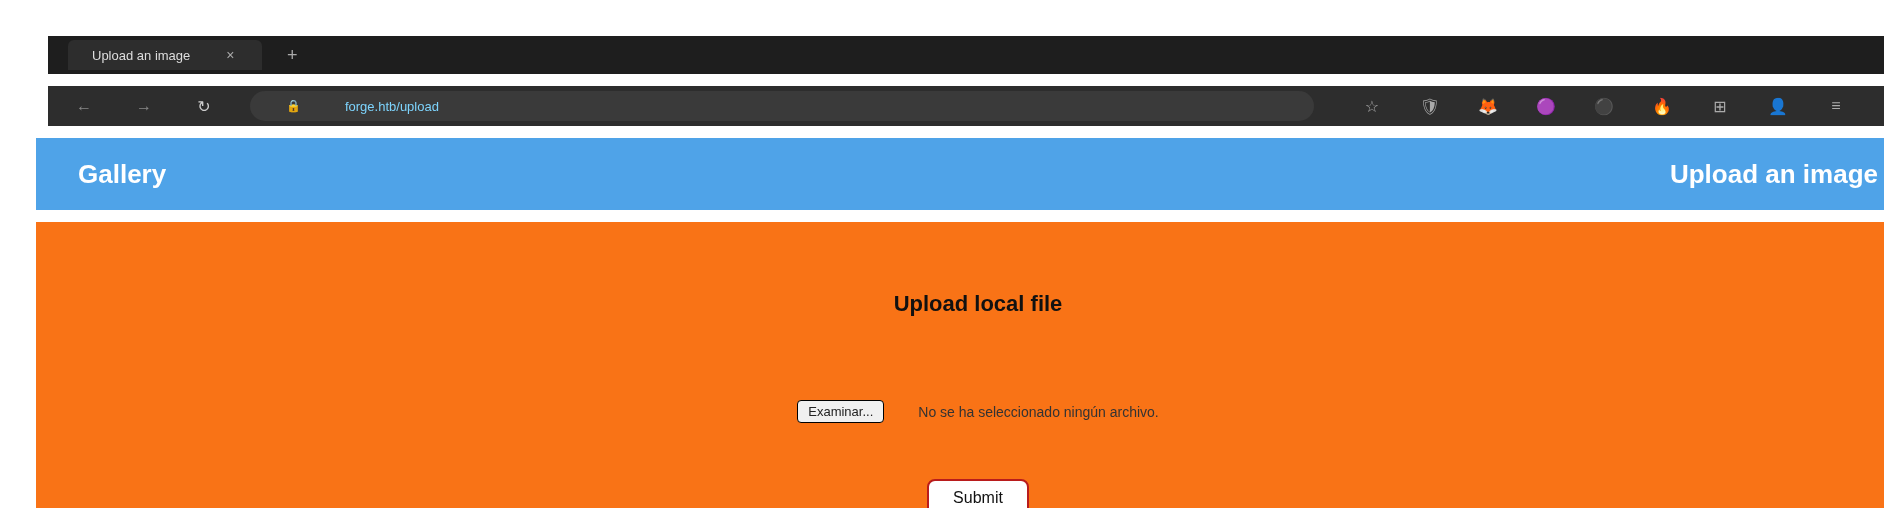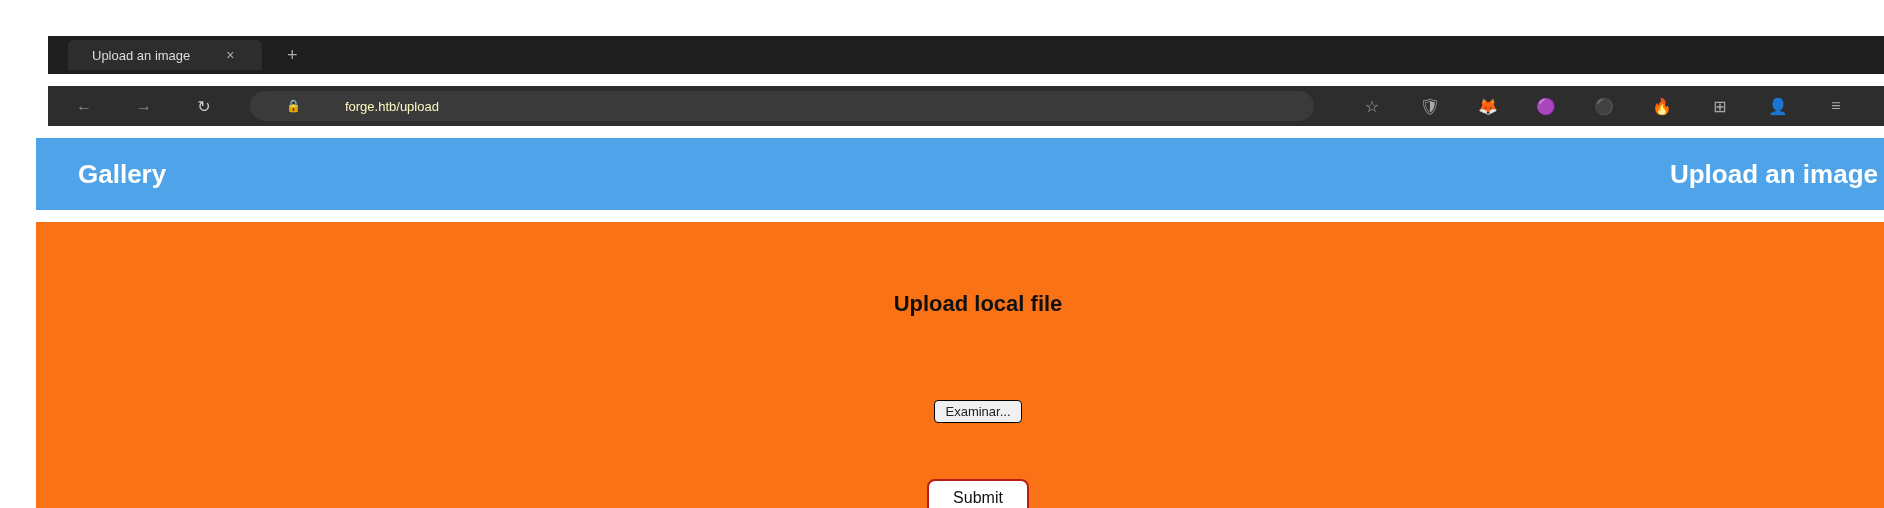--- a/index.html
+++ b/index.html
@@ -108,21 +108,21 @@
 
     .address-icon {
       color: #aaa;
       font-size: 12px;
       display: flex;
       align-items: center;
       gap: 4px;
     }
 
     .address-text {
-      color: #fef9c3;
+      color: #7dd3fc;
       font-size: 13px;
       flex: 1;
     }
 
     .toolbar-actions {
       display: flex;
       align-items: center;
       gap: 6px;
     }
 
@@ -277,16 +277,17 @@
 
 <div class="main-content">
 
   <div class="upload-tabs">
     <span class="upload-tab active">Upload local file</span>
   </div>
 
   <div class="upload-form">
     <div class="file-input-row">
       <button class="file-input-btn">Examinar...</button>
+      <span class="file-no-selection">No se ha seleccionado ningún archivo.</span>
     </div>
     <button class="submit-btn">Submit</button>
   </div>
 </div>
 
 </body></html>

